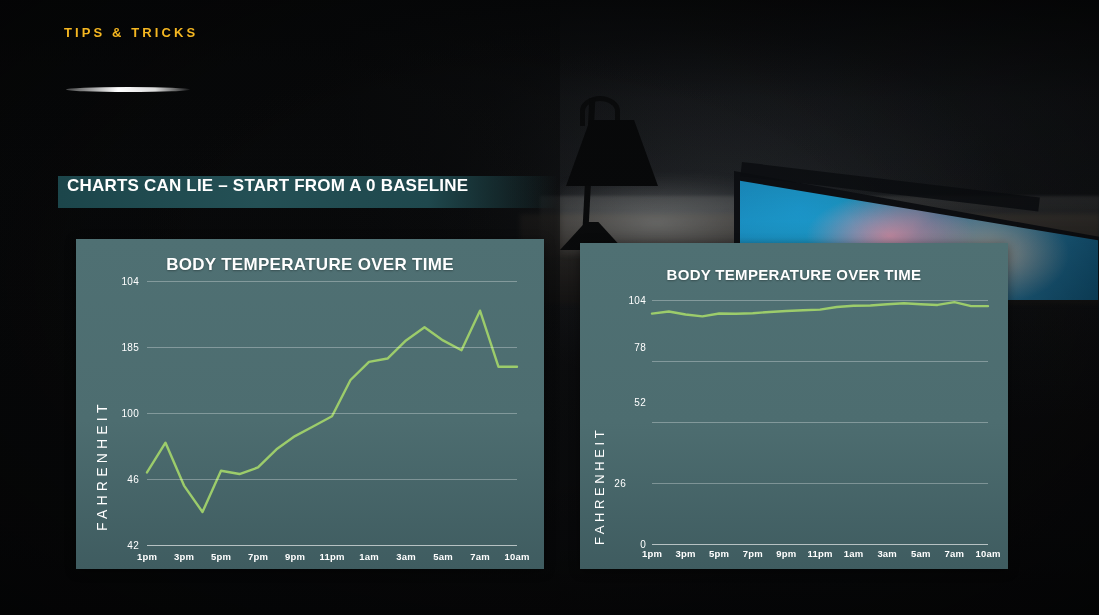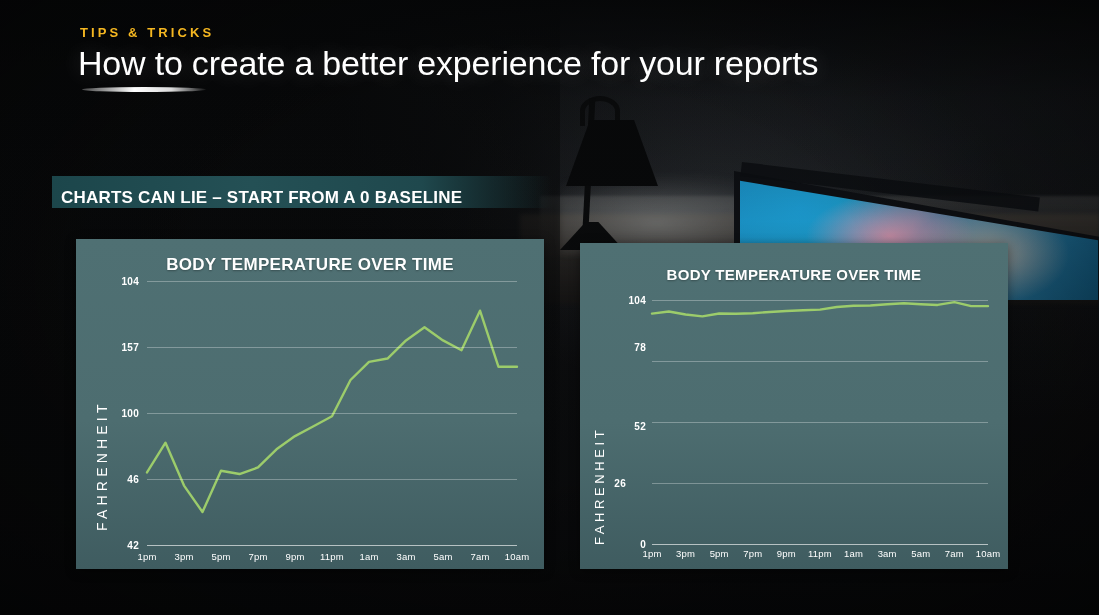--- a/index.html
+++ b/index.html
@@ -101,21 +101,21 @@
     background:
       radial-gradient(ellipse 900px 520px at 50% 45%, rgba(0,0,0,0) 35%, rgba(0,0,0,0.55) 100%),
       linear-gradient(180deg, rgba(6,7,8,0.92) 0%, rgba(6,7,8,0.30) 16%, rgba(6,7,8,0.12) 36%, rgba(6,7,8,0.55) 88%, rgba(6,7,8,0.95) 100%);
   }
   .bg-left-darken {
     position: absolute; left: 0; top: 0; width: 560px; height: 615px;
     background: linear-gradient(90deg, rgba(8,9,10,0.97) 60%, rgba(8,9,10,0.55) 100%);
   }
 
   
-  #header { position: absolute; left: 16px; top: 0; width: 989px; height: 110px; }
+  #header { position: absolute; left: 0; top: 0; width: 989px; height: 110px; }
   #eyebrow {
     position: absolute; left: 64px; top: 25px;
     color: #f5b721;
     font-size: 13px;
     font-weight: bold;
     letter-spacing: 3.1px;
   }
   #page-title {
     position: absolute; left: 62px; top: 44px;
     color: #ffffff;
@@ -126,23 +126,23 @@
     text-shadow: 0 0 22px rgba(255,255,255,0.22);
   }
   #title-underline {
     position: absolute; left: 66px; top: 87px; width: 124px; height: 5px;
     background: linear-gradient(90deg, rgba(255,255,255,0.25) 0%, #ffffff 42%, rgba(255,255,255,0.85) 72%, rgba(255,255,255,0.05) 100%);
     border-radius: 50%;
   }
 
   
   #section-banner {
-    position: absolute; left: 52px; top: 176px; width: 500px; height: 32px;
+    position: absolute; left: 58px; top: 176px; width: 500px; height: 32px;
     background: linear-gradient(90deg, #1c464b 0%, #245055 40%, #1f484d 74%, rgba(24,54,58,0.35) 94%, rgba(20,45,50,0) 100%);
-    display: flex; align-items: flex-end;
+    display: flex; align-items: flex-start;
   }
   #section-banner-label {
     color: #ffffff;
     font-size: 17px;
     font-weight: bold;
     letter-spacing: 0.2px;
     padding-left: 9px;
     white-space: nowrap;
   }
 
@@ -188,31 +188,31 @@
   .gridline {
     position: absolute; left: 0; right: 0; height: 1px;
     background: rgba(255,255,255,0.30);
   }
   .gridline.baseline { background: rgba(255,255,255,0.62); height: 1px; }
 
   .ytick {
     position: absolute;
     color: #ffffff;
     font-size: 10px;
-    font-weight: bold;
+    font-weight: normal;
     text-align: right;
     transform: translateY(-50%);
     letter-spacing: 0.3px;
   }
 
   .xtick {
     position: absolute;
     color: #ffffff;
     font-size: 9.5px;
-    font-weight: normal;
+    font-weight: bold;
     text-align: center;
     transform: translateX(-50%);
     letter-spacing: 0.2px;
     white-space: nowrap;
   }
 
   .series-svg { position: absolute; inset: 0; overflow: visible; }
 </style>
 </head>
 <body>
@@ -228,21 +228,20 @@
   <div class="bg-lamp-hook"></div>
   <div class="bg-lamp-arm"></div>
   <div class="bg-lamp-shade"></div>
   <div class="bg-lamp-base"></div>
   <div class="bg-left-darken"></div>
   <div class="bg-vignette"></div>
 </div>
 
 <div id="header">
   <div id="eyebrow">TIPS &amp; TRICKS</div>
-  <div id="page-title">How to create a better experience for your reports</div>
   <div id="title-underline"></div>
 </div>
 
 <div id="section-banner">
   <span id="section-banner-label">CHARTS CAN LIE – START FROM A 0 BASELINE</span>
 </div>
 
 <div id="chart-panel-left" class="chart-panel">
   <div class="chart-title">BODY TEMPERATURE OVER TIME</div>
   <div class="axis-title">FAHRENHEIT</div>
@@ -267,38 +266,38 @@
       <polyline points="0.00,13.61 16.80,11.50 33.60,14.55 50.40,16.42 67.20,13.49 84.00,13.72 100.80,13.26 117.60,11.97 134.40,11.03 151.20,10.32 168.00,9.62 184.80,7.04 201.60,5.75 218.40,5.51 235.20,4.22 252.00,3.28 268.80,4.22 285.60,4.93 302.40,2.11 319.20,6.10 336.00,6.10" fill="none" stroke="#9CCC6B" stroke-width="2.4" stroke-linejoin="round" stroke-linecap="round"></polyline>
     </svg>
 <div class="gridline" style="top: 0px;"></div>
     <div class="gridline" style="top: 61px;"></div>
     <div class="gridline" style="top: 122px;"></div>
     <div class="gridline" style="top: 183px;"></div>
     <div class="gridline baseline" style="top: 244px;"></div>
   </div>
 
 <div class="ytick" style="top: 281px; position: absolute; left: 99px; width: 40px;">104</div>
-<div class="ytick" style="top: 347px; position: absolute; left: 99px; width: 40px;">157</div>
+<div class="ytick" style="top: 347px; position: absolute; left: 99px; width: 40px;">185</div>
 <div class="ytick" style="top: 413px; position: absolute; left: 99px; width: 40px;">100</div>
 <div class="ytick" style="top: 479px; position: absolute; left: 99px; width: 40px;">46</div>
 <div class="ytick" style="top: 545px; position: absolute; left: 99px; width: 40px;">42</div>
 <div class="xtick" style="left: 147px; top: 551px;">1pm</div>
 <div class="xtick" style="left: 184px; top: 551px;">3pm</div>
 <div class="xtick" style="left: 221px; top: 551px;">5pm</div>
 <div class="xtick" style="left: 258px; top: 551px;">7pm</div>
 <div class="xtick" style="left: 295px; top: 551px;">9pm</div>
 <div class="xtick" style="left: 332px; top: 551px;">11pm</div>
 <div class="xtick" style="left: 369px; top: 551px;">1am</div>
 <div class="xtick" style="left: 406px; top: 551px;">3am</div>
 <div class="xtick" style="left: 443px; top: 551px;">5am</div>
 <div class="xtick" style="left: 480px; top: 551px;">7am</div>
 <div class="xtick" style="left: 517px; top: 551px;">10am</div>
 <div class="ytick" style="top: 300px; position: absolute; left: 612px; width: 34px;">104</div>
 <div class="ytick" style="top: 347px; position: absolute; left: 612px; width: 34px;">78</div>
-<div class="ytick" style="top: 426px; position: absolute; left: 612px; width: 34px;">52</div>
+<div class="ytick" style="top: 402px; position: absolute; left: 612px; width: 34px;">52</div>
 <div class="ytick" style="top: 483px; position: absolute; left: 592px; width: 34px;">26</div>
 <div class="ytick" style="top: 544px; position: absolute; left: 612px; width: 34px;">0</div>
 <div class="xtick" style="left: 652px; top: 548px;">1pm</div>
 <div class="xtick" style="left: 685.6px; top: 548px;">3pm</div>
 <div class="xtick" style="left: 719.2px; top: 548px;">5pm</div>
 <div class="xtick" style="left: 752.8px; top: 548px;">7pm</div>
 <div class="xtick" style="left: 786.4px; top: 548px;">9pm</div>
 <div class="xtick" style="left: 820px; top: 548px;">11pm</div>
 <div class="xtick" style="left: 853.6px; top: 548px;">1am</div>
 <div class="xtick" style="left: 887.2px; top: 548px;">3am</div>

